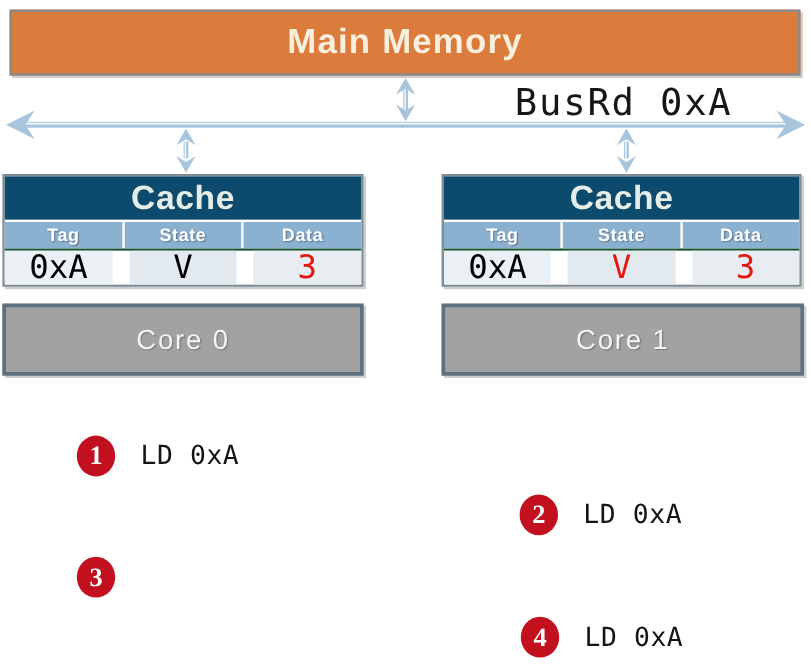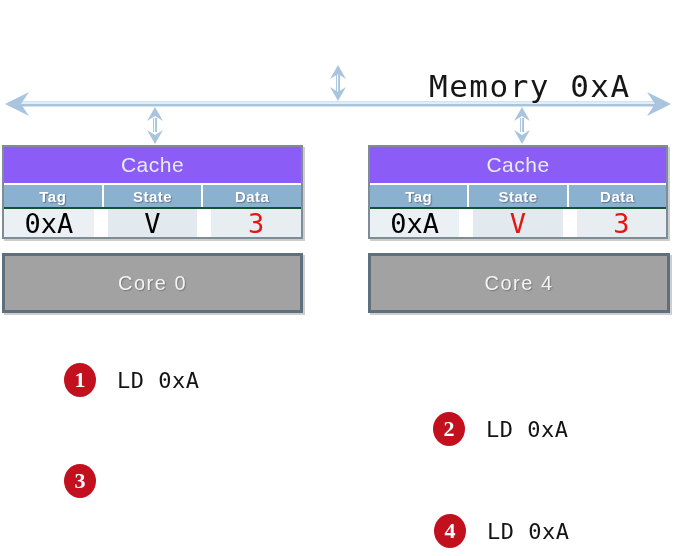--- a/index.html
+++ b/index.html
@@ -17,35 +17,35 @@
   .membox .lbl{
     color:#F8EFDE;font-size:29px;font-weight:600;letter-spacing:1px;
   }
   .corebox{
     position:absolute;height:60px;background:#A2A2A2;
     border:3px solid #5E6F7E;box-sizing:border-box;
     display:flex;align-items:center;justify-content:center;
     box-shadow:2px 2px 0 rgba(110,115,120,.35);
   }
   .corebox .lbl{
-    color:#F4F4F4;font-size:20px;font-weight:500;letter-spacing:1.5px;
+    color:#F4F4F4;font-size:23px;font-weight:500;letter-spacing:1.5px;
     text-shadow:1px 1px 1px rgba(90,90,90,.6);
     text-align:right;
   }
   
   .cache{
     position:absolute;top:145px;height:94px;background:#ffffff;
     border:2px solid #7E8C95;box-sizing:border-box;
     display:flex;flex-direction:column;
     box-shadow:2px 2px 0 rgba(110,115,120,.35);
   }
   .cache-title{
-    height:36px;background:#8b5cf6;border-bottom:2px solid #fff;
+    height:36px;background:#0c4a6e;border-bottom:2px solid #fff;
     display:flex;align-items:center;justify-content:center;
-    color:#E5EDE6;font-size:21px;font-weight:400;letter-spacing:.5px;
+    color:#E5EDE6;font-size:28px;font-weight:700;letter-spacing:.5px;
   }
   .cache-cols{
     height:22px;display:grid;grid-template-columns:1fr 1fr 1fr;gap:2px;
     background:#fff;border-bottom:2px solid #14532d;
   }
   .col-h{
     background:#8BB1D0;display:flex;align-items:center;justify-content:center;
     color:#ffffff;font-size:15px;font-weight:bold;letter-spacing:.5px;
     text-shadow:1px 1px 1px rgba(80,100,125,.75);
   }
@@ -113,22 +113,25 @@
     </g>
 
     <g>
       <line x1="522" y1="118" x2="522" y2="132" stroke="#A9C5DD" stroke-width="4"></line>
       <line x1="521.5" y1="118" x2="521.5" y2="132" stroke="#F7FAFD" stroke-width="1.2"></line>
       <path d="M 514 121 L 522 107 L 530 121 L 522 116 Z" fill="#A9C5DD"></path>
       <path d="M 514 130 L 522 144 L 530 130 L 522 135 Z" fill="#A9C5DD"></path>
     </g>
   </svg>
 
+  <div class="membox">
+    <span class="lbl">Main Memory</span>
+  </div>
 
-  <div class="busrd">Memory 0xA</div>
+  <div class="busrd">BusRd 0xA</div>
 
   <div class="cache" style="left:2px;width:301px">
     <div class="cache-title">Cache</div>
     <div class="cache-cols">
       <div class="col-h">Tag</div>
       <div class="col-h">State</div>
       <div class="col-h">Data</div>
     </div>
     <div class="cache-row">
       <div class="cell c1" style="color: rgb(0, 0, 0);">0xA</div>
@@ -148,21 +151,21 @@
       <div class="cell c1" style="color: rgb(0, 0, 0);">0xA</div>
       <div class="cell c2" style="color: rgb(228, 23, 16);">V</div>
       <div class="cell c3" style="color: rgb(228, 23, 16);">3</div>
     </div>
   </div>
 
   <div class="corebox" style="left:2px;top:253px;width:301px">
     <span class="lbl">Core 0</span>
   </div>
   <div class="corebox" style="left:368px;top:253px;width:302px">
-    <span class="lbl">Core 4</span>
+    <span class="lbl">Core 1</span>
   </div>
 
   <div class="event" style="left:64px;top:363px">
     <div class="badge">
       <span>1</span>
     </div>
     <span class="etext">LD 0xA</span>
   </div>
 
   <div class="event" style="left:433px;top:412px">

